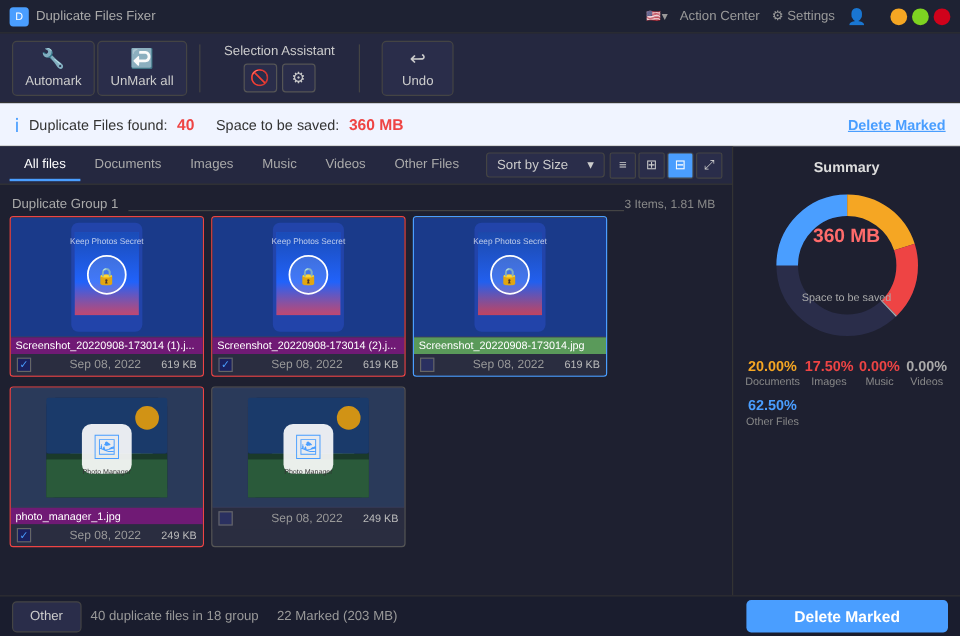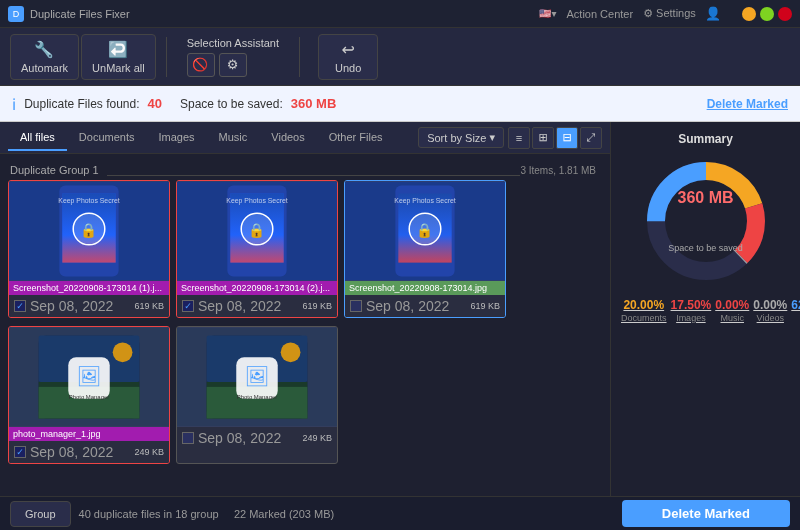--- a/index.html
+++ b/index.html
@@ -14,21 +14,21 @@
     .titlebar-btn { width: 14px; height: 14px; border-radius: 50%; border: none; cursor: pointer; }
     .tb-min { background: #f5a623; }
     .tb-max { background: #7ed321; }
     .tb-close { background: #d0021b; }
 
     
     .toolbar { background: #252840; height: 58px; display: flex; align-items: center; padding: 0 10px; border-bottom: 1px solid #333; gap: 2px; }
     .toolbar-btn { background: #2a2d4a; border: 1px solid #444; border-radius: 4px; color: #ccc; padding: 4px 10px; cursor: pointer; display: flex; flex-direction: column; align-items: center; gap: 3px; min-width: 60px; height: 46px; justify-content: center; font-size: 11px; }
     .toolbar-icon { font-size: 16px; }
     .toolbar-separator { width: 1px; height: 40px; background: #444; margin: 0 8px; }
-    .selection-assistant { display: flex; flex-direction: column; align-items: flex-start; margin: 0 10px; }
+    .selection-assistant { display: flex; flex-direction: column; align-items: center; margin: 0 10px; }
     .selection-assistant-label { color: #ccc; font-size: 11px; margin-bottom: 4px; }
     .selection-icons { display: flex; gap: 4px; }
     .sel-icon-btn { background: #2a2d4a; border: 1px solid #555; border-radius: 3px; color: #ccc; width: 28px; height: 24px; cursor: pointer; display: flex; align-items: center; justify-content: center; font-size: 13px; }
     .undo-btn { background: #2a2d4a; border: 1px solid #444; border-radius: 4px; color: #ccc; padding: 4px 16px; cursor: pointer; display: flex; flex-direction: column; align-items: center; gap: 3px; height: 46px; justify-content: center; font-size: 11px; margin-left: 8px; }
 
     
     .infobar { background: #f0f4ff; height: 36px; display: flex; align-items: center; padding: 0 12px; gap: 8px; border-bottom: 1px solid #ccc; }
     .info-icon { color: #4a9eff; font-size: 16px; }
     .infobar-text { color: #333; font-size: 12px; font-weight: 500; }
     .infobar-count { color: #e44; font-weight: bold; font-size: 13px; }
@@ -37,60 +37,60 @@
 
     
     .main { display: flex; height: calc(530px - 28px - 58px - 36px - 34px); }
 
     
     .content-area { flex: 1; display: flex; flex-direction: column; background: #1e2030; }
     .tabs { background: #252840; display: flex; align-items: center; padding: 0 8px; border-bottom: 1px solid #333; height: 32px; }
     .tab { padding: 6px 12px; cursor: pointer; font-size: 11px; color: #aaa; border-bottom: 2px solid transparent; }
     .tab.active { color: #fff; border-bottom: 2px solid #4a9eff; }
     .tabs-right { margin-left: auto; display: flex; align-items: center; gap: 4px; }
-    .sort-btn { background: #2a2d4a; border: 1px solid #444; border-radius: 3px; color: #ccc; padding: 3px 8px; font-size: 11px; cursor: pointer; display: flex; align-items: center; gap: 3px; }
+    .sort-btn { background: #2a2d4a; border: 1px solid #444; border-radius: 3px; color: #ccc; padding: 3px 8px; font-size: 11px; cursor: pointer; display: flex; align-items: center; gap: 16px; }
     .view-btns { display: flex; gap: 2px; }
     .view-btn { background: #2a2d4a; border: 1px solid #444; border-radius: 2px; color: #ccc; width: 22px; height: 22px; cursor: pointer; display: flex; align-items: center; justify-content: center; font-size: 11px; }
     .view-btn.active { background: #4a9eff; color: white; }
 
     
     .file-list { flex: 1; overflow-y: auto; padding: 4px 8px; }
     .file-list::-webkit-scrollbar { width: 6px; }
     .file-list::-webkit-scrollbar-track { background: #1a1d2e; }
     .file-list::-webkit-scrollbar-thumb { background: #444; border-radius: 3px; }
 
     .group-header { display: flex; align-items: flex-end; padding: 6px 2px 4px; color: #aaa; font-size: 11px; }
     .group-header-line { flex: 1; height: 1px; background: #444; margin-left: 8px; }
     .group-info { margin-left: auto; color: #888; font-size: 10px; padding-right: 4px; }
     .group-items { display: flex; gap: 6px; flex-wrap: wrap; margin-bottom: 8px; }
 
     .file-thumb { width: 162px; border: 1px solid #555; border-radius: 3px; overflow: hidden; cursor: pointer; background: #2a2d40; }
     .file-thumb.selected { border-color: #4a9eff; }
     .file-thumb.marked { border-color: #e44; }
     .thumb-img { width: 100%; height: 100px; background: #3a4060; display: flex; align-items: center; justify-content: center; overflow: hidden; position: relative; }
     .thumb-img svg { width: 100%; height: 100%; }
-    .file-name-bar { background: #a21caf; color: white; font-size: 9px; padding: 2px 4px; white-space: nowrap; overflow: hidden; text-overflow: ellipsis; }
+    .file-name-bar { background: #701a75; color: white; font-size: 9px; padding: 2px 4px; white-space: nowrap; overflow: hidden; text-overflow: ellipsis; }
     .file-name-bar.green { background: #5a9a5a; }
     .file-meta { background: #2a2d40; display: flex; align-items: center; gap: 4px; padding: 3px 5px; }
     .file-checkbox { width: 12px; height: 12px; border: 1px solid #666; background: #1a2060; cursor: pointer; display: flex; align-items: center; justify-content: center; font-size: 9px; color: #4a9eff; }
-    .file-date { color: #999; font-size: 14px; flex: 1; }
+    .file-date { color: #999; font-size: 10px; flex: 1; margin-left: 28px; }
     .file-size { color: #bbb; font-size: 9px; }
 
     
     .summary-panel { width: 190px; background: #1e2030; border-left: 1px solid #333; padding: 10px; }
     .summary-title { color: #ddd; font-size: 12px; font-weight: 600; text-align: center; margin-bottom: 10px; }
 
     
     .donut-container { display: flex; justify-content: center; margin-bottom: 12px; position: relative; }
     .donut-label { position: absolute; top: 50%; left: 50%; transform: translate(-50%, -50%); text-align: center; }
     .donut-mb { color: #ff6b6b; font-size: 16px; font-weight: bold; }
     .donut-sub { color: #aaa; font-size: 9px; margin-top: 36px; }
 
     
-    .stats-grid { display: grid; grid-template-columns: 1fr 1fr 1fr 1fr 1fr; gap: 8px 4px; margin-top: 4px; text-decoration: underline; }
+    .stats-grid { display: grid; grid-template-columns: 1fr 1fr 1fr 1fr; gap: 8px 4px; margin-top: 4px; }
     .stat-item { text-align: center; }
     .stat-pct { font-size: 12px; font-weight: bold; }
     .stat-label { font-size: 9px; color: #888; margin-top: 1px; }
     .stat-pct.documents { color: #f5a623; }
     .stat-pct.images { color: #e44; }
     .stat-pct.music { color: #e44; }
     .stat-pct.videos { color: #aaa; }
     .stat-pct.other { color: #4a9eff; }
 
     
@@ -364,20 +364,20 @@
       </div>
       <div class="stat-item">
         <div class="stat-pct other">62.50%</div>
         <div class="stat-label">Other Files</div>
       </div>
     </div>
   </div>
 </div>
 
 <div class="bottombar">
-  <button class="back-btn">Group</button>
+  <button class="back-btn">Other</button>
   <span class="status-text">
     <span>40 duplicate files in 18 group</span>
     &nbsp;&nbsp;&nbsp;
     <span>22 Marked (203 MB)</span>
   </span>
   <button class="delete-btn">Delete Marked</button>
 </div>
 
 </body></html>

